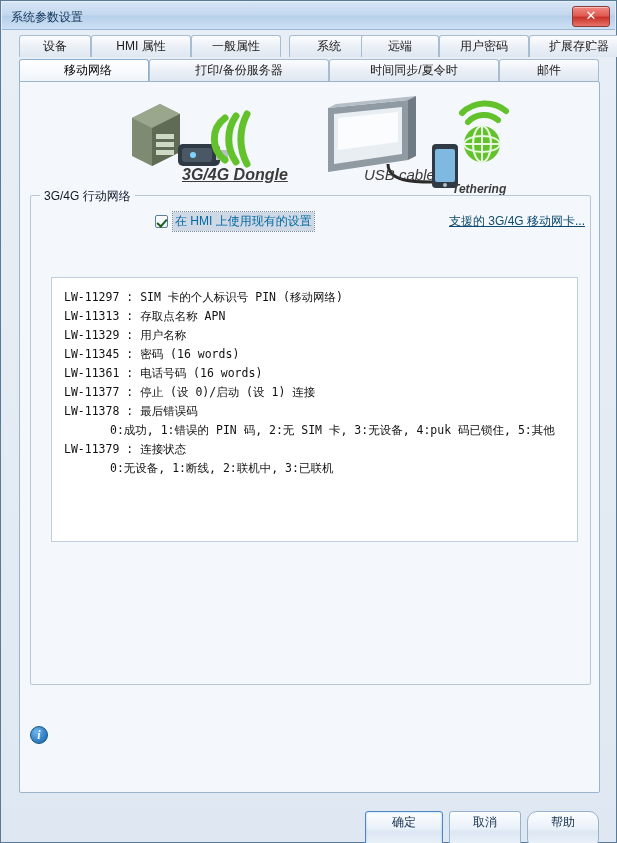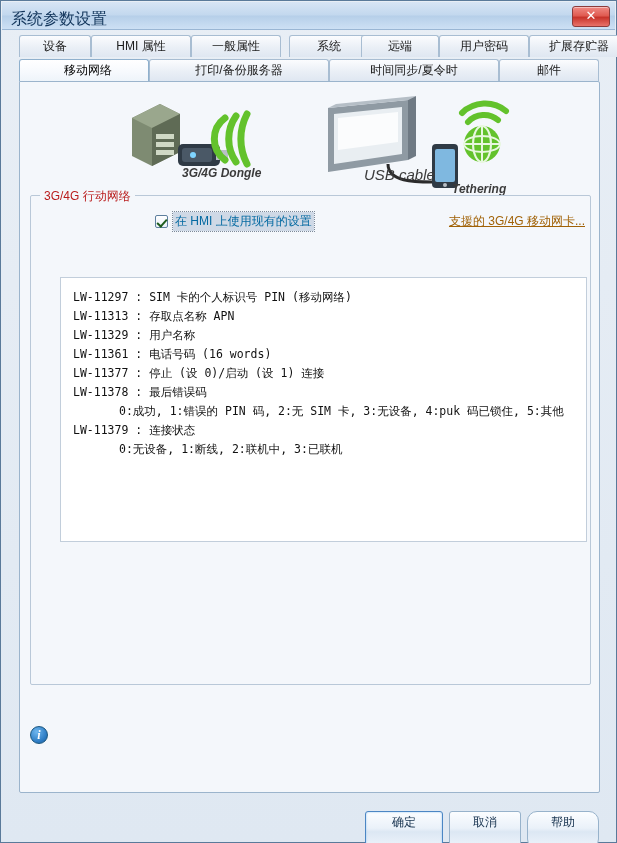--- a/index.html
+++ b/index.html
@@ -30,21 +30,21 @@
     left: 1px; top: 1px;
     width: 613px;
     height: 28px;
     background: linear-gradient(to bottom, #d7e5f5 0%, #c3d8ee 48%, #b6cfe9 52%, #cde0f4 100%);
     border-bottom: 1px solid #9ab6d4;
     box-sizing: border-box;
   }
   .title-text {
     position: absolute;
     left: 9px; top: 7px;
-    font-size: 16px;
+    font-size: 12px;
     color: #12355b;
     font-family: "Liberation Sans", sans-serif;
   }
   .close-btn {
     position: absolute;
     right: 5px; top: 4px;
     width: 36px; height: 19px;
     border-radius: 3px;
     border: 1px solid #8c3b3b;
     background: linear-gradient(to bottom, #f08a84 0%, #e05c52 45%, #c8342b 55%, #e8726a 100%);
@@ -104,24 +104,25 @@
   }
   
   .illus {
     position: absolute;
     left: 0; top: 0;
     width: 581px; height: 112px;
   }
   .dongle-label {
     position: absolute;
     left: 162px; top: 84px;
-    font-size: 12px;
+    font-size: 16px;
     font-style: italic;
     font-weight: bold;
     color: #3b3b3b;
+    text-decoration: underline;
   }
   .usb-label {
     position: absolute;
     left: 344px; top: 84px;
     font-size: 15px;
     font-style: italic;
     color: #3b3b3b;
   }
   .tether-label {
     position: absolute;
@@ -140,21 +141,21 @@
     border: 1px solid #b9c8d8;
     border-radius: 2px;
     box-sizing: border-box;
   }
   .group-title {
     position: absolute;
     left: 20px; top: 106px;
     background: #f4f7fb;
     padding: 0 4px;
     font-size: 12px;
-    color: #b91c1c;
+    color: #0f172a;
   }
   .chk-row {
     position: absolute;
     left: 135px; top: 130px;
     display: flex;
     align-items: center;
   }
   .chkbox {
     width: 13px; height: 13px;
     border: 1px solid #5d7f9e;
@@ -179,28 +180,28 @@
     color: #0369a1;
     background: #cfd9e6;
     padding: 1px 2px;
     outline: 1px dotted #7d8a99;
     cursor: pointer;
   }
   .link {
     position: absolute;
     right: 14px; top: 131px;
     font-size: 12px;
-    color: #a16207;
+    color: #0c4a6e;
     text-decoration: underline;
     cursor: pointer;
   }
   
   .listbox {
     position: absolute;
-    left: 40px; top: 195px;
+    left: 31px; top: 195px;
     width: 527px;
     height: 265px;
     background: #ffffff;
     border: 1px solid #c2cedb;
     box-sizing: border-box;
     padding: 10px 12px;
     overflow: hidden;
   }
   .listline {
     font-family: "DejaVu Sans Mono", monospace;
@@ -351,20 +352,21 @@
       <span class="chkbox"></span>
       <span class="chk-label">在 HMI 上使用现有的设置</span>
     </div>
 
     <span class="link">支援的 3G/4G 移动网卡...</span>
 
     <div class="listbox" id="addresslist">
         <div class="listline">LW-11297 : SIM 卡的个人标识号 PIN (移动网络)</div>
         <div class="listline">LW-11313 : 存取点名称 APN</div>
         <div class="listline">LW-11329 : 用户名称</div>
+        <div class="listline">LW-11345 : 密码 (16 words)</div>
         <div class="listline">LW-11361 : 电话号码 (16 words)</div>
         <div class="listline">LW-11377 : 停止 (设 0)/启动 (设 1) 连接</div>
         <div class="listline">LW-11378 : 最后错误码</div>
         <div class="listline indent">0:成功, 1:错误的 PIN 码, 2:无 SIM 卡, 3:无设备, 4:puk 码已锁住, 5:其他</div>
         <div class="listline">LW-11379 : 连接状态</div>
         <div class="listline indent">0:无设备, 1:断线, 2:联机中, 3:已联机</div>
       </div>
 
     <div class="info-icon"></div>
   </div>

